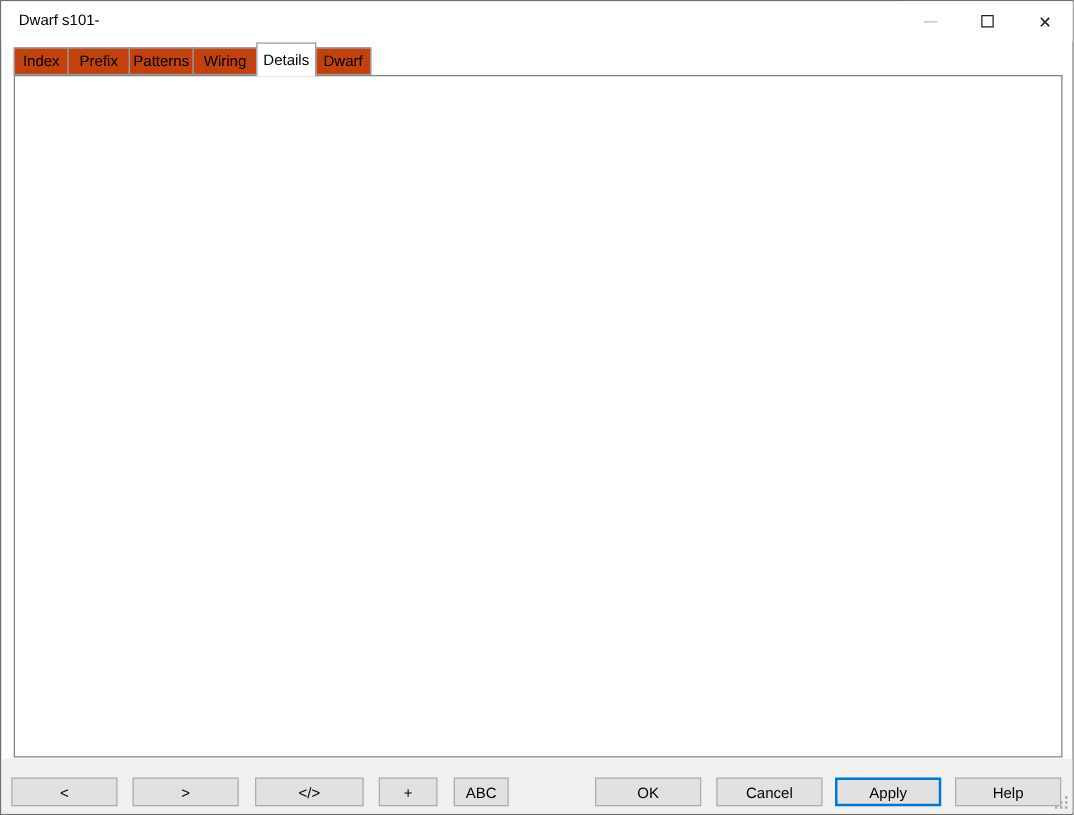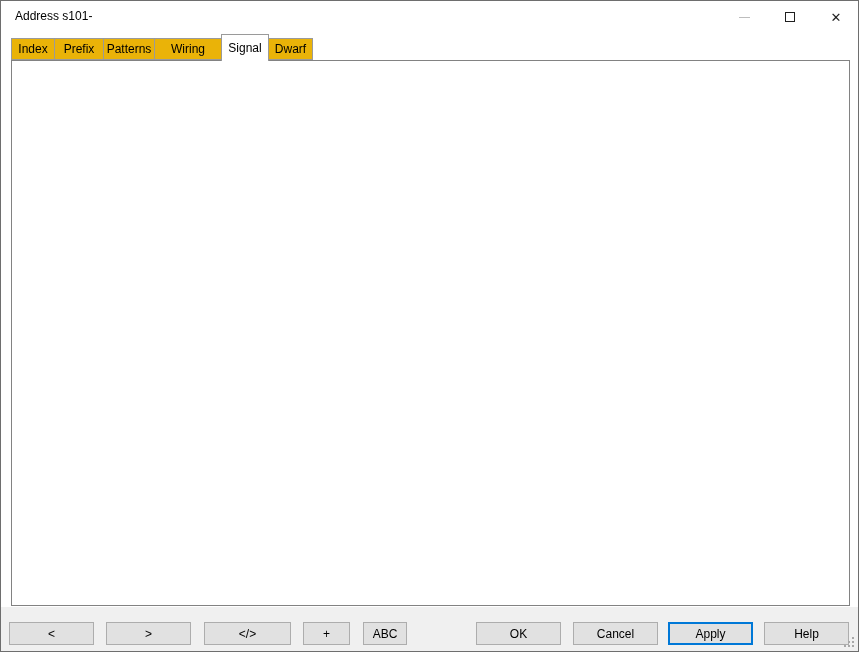--- a/index.html
+++ b/index.html
@@ -11,21 +11,21 @@
   }
   
   .titlebar{position:absolute;left:0;top:0;width:100%;height:32px;background:#fff;}
   .title{position:absolute;left:14px;top:8px;font-size:12px;color:#000;}
   .wbtn{position:absolute;top:0;width:46px;height:32px;display:flex;align-items:center;justify-content:center;background:#fff;border:none;padding:0;cursor:default;}
   .glyph-min{width:11px;height:1px;background:#bdbdbd;display:block;}
   .glyph-max{width:10px;height:10px;border:1px solid #1f1f1f;display:block;background:#fff;}
   .glyph-close{font-size:13px;color:#1f1f1f;line-height:1;}
   
   .tabs{position:absolute;left:10px;top:37px;height:22px;display:flex;z-index:4;}
-  .tab{border:1px solid #9a9a9a;background:#eab308;height:22px;display:flex;align-items:center;justify-content:center;font-size:12px;}
+  .tab{border:1px solid #9a9a9a;background:#c2410c;height:22px;display:flex;align-items:center;justify-content:center;font-size:12px;}
   .tab + .tab{margin-left:-1px;}
   .tab.active{background:#fff;margin-top:-4px;height:27px;border-bottom:none;z-index:6;position:relative;}
   
   .panel{position:absolute;left:10px;top:59px;width:839px;height:546px;background:#fff;border:1px solid #828282;z-index:1;}
   
   .lbl{position:absolute;font-size:12px;color:#000;white-space:nowrap;}
   .group{position:absolute;border:1px solid #d9d9d9;background:#fff;}
   .legend{position:absolute;top:-8px;left:8px;background:#fff;padding:0 4px;font-size:12px;white-space:nowrap;}
   .radio{position:absolute;display:flex;align-items:center;gap:4px;white-space:nowrap;}
   .rb{width:13px;height:13px;border-radius:50%;border:1px solid #222;background:#fff;position:relative;flex:none;}
@@ -50,39 +50,39 @@
   .grip::after{content:"";position:absolute;right:1px;bottom:1px;width:2px;height:2px;background:#a8a8a8;
     box-shadow:-4px 0 #a8a8a8,-8px 0 #a8a8a8,0 -4px #a8a8a8,-4px -4px #a8a8a8,0 -8px #a8a8a8;}
 </style>
 </head>
 <body>
 
 <div class="window">
 
   
   <div class="titlebar">
-    <span class="title">Address s101-</span>
+    <span class="title">Dwarf s101-</span>
     <button class="wbtn" style="left:720px">
         <span class="glyph-min"></span>
       </button>
     <button class="wbtn" style="left:766px">
         <span class="glyph-max"></span>
       </button>
     <button class="wbtn" style="left:812px">
         <span class="glyph-close">✕</span>
       </button>
   </div>
 
   
   <div class="tabs" id="tabstrip">
       <div class="tab" style="width: 44px;">Index</div>
       <div class="tab" style="width: 50px;">Prefix</div>
       <div class="tab" style="width: 52px;">Patterns</div>
-      <div class="tab" style="width: 68px; text-align: right;">Wiring</div>
-      <div class="tab active" style="width: 48px;">Signal</div>
+      <div class="tab" style="width: 52px; text-align: right;">Wiring</div>
+      <div class="tab active" style="width: 48px;">Details</div>
       <div class="tab" style="width: 45px;">Dwarf</div>
     </div>
 
   
   <div class="panel"></div>
 
   
   <div class="group" style="left:18px;top:73px;width:125px;height:61px">
     <span class="legend">Signal type</span>
     <span id="signal-type-radios"><span class="radio" style="left: 7px; top: 19px;">

